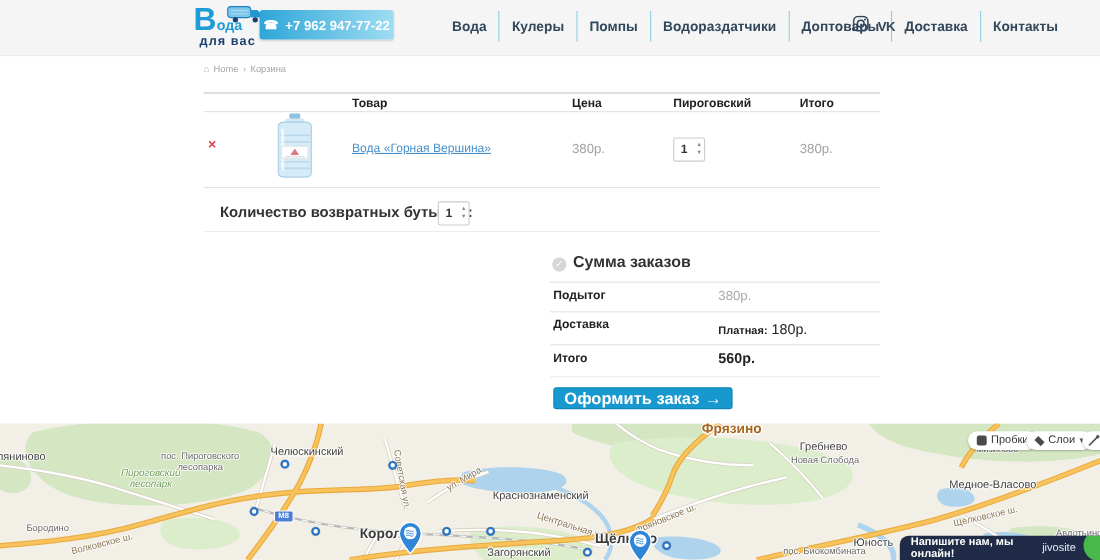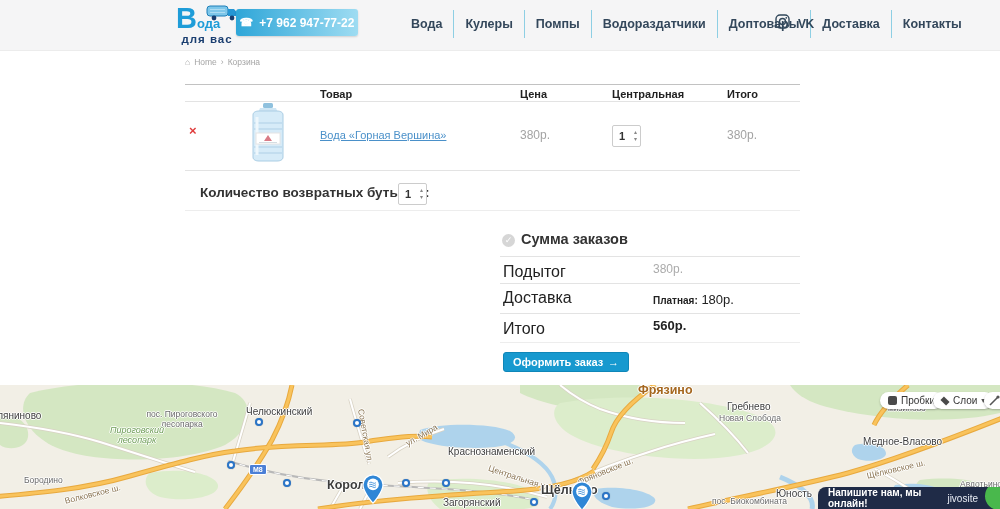--- a/index.html
+++ b/index.html
@@ -41,27 +41,27 @@
   .qtybox .val{flex:1;text-align:center;font-size:11px;font-weight:bold;color:#333;}
   .qtybox .spin{display:flex;flex-direction:column;width:9px;line-height:6px;font-size:6px;color:#888;}
   .qtybox .spin span{cursor:pointer;text-align:center;height:7px;}
 
   .returns-label{position:absolute;left:200px;top:185px;font-size:13.5px;font-weight:bold;color:#333;}
 
   
   .sum-ico{position:absolute;left:502px;top:234px;width:13px;height:13px;border-radius:50%;background:#d6d6d6;color:#fff;
     font-size:9px;line-height:13px;text-align:center;}
   .sum-title{position:absolute;left:521px;top:231px;font-size:14.5px;font-weight:bold;color:#333;}
-  .sum-l{position:absolute;left:503px;font-size:16px;font-weight:normal;color:#222;}
+  .sum-l{position:absolute;left:503px;font-size:11px;font-weight:bold;color:#222;}
   .sum-sub{position:absolute;left:653px;top:262px;font-size:12px;color:#ababab;}
   .sum-del{position:absolute;left:653px;top:292px;font-size:13px;color:#222;}
   .sum-del b{font-size:10px;}
   .sum-tot{position:absolute;left:653px;top:318px;font-size:13px;font-weight:bold;color:#222;}
   .btn-checkout{position:absolute;left:503px;top:352px;height:20px;background:#1799cf;border:1px solid #0f86b8;border-radius:3px;
-    color:#fff;font-size:11px;font-weight:bold;display:flex;align-items:center;gap:5px;padding:0 9px;cursor:pointer;}
+    color:#fff;font-size:15px;font-weight:bold;display:flex;align-items:center;gap:5px;padding:0 9px;cursor:pointer;}
 
   
   .map{position:absolute;left:0;top:385px;width:1000px;height:124px;background:#f2efe6;overflow:hidden;cursor:grab;}
   .map svg.base{position:absolute;left:0;top:0;}
   .mlabel{position:absolute;color:#3e3e3e;white-space:nowrap;font-size:10px;
     text-shadow:0 1px 0 #fff,1px 0 0 #fff,-1px 0 0 #fff,0 -1px 0 #fff;}
   .ml-city{font-size:12.5px;font-weight:bold;color:#3c3c3c;}
   .ml-city-o{font-size:12.5px;font-weight:bold;color:#a5671f;}
   .ml-poi{font-size:8.5px;color:#6b6b6b;}
   .ml-road{font-size:8.5px;color:#8a7452;}
@@ -144,21 +144,21 @@
     <span>Корзина</span>
   </div>
 
   <div class="hl" style="left:185px;top:84px;width:615px;background:#c2c2c2;"></div>
   <div class="hl" style="left:185px;top:101px;width:615px;"></div>
   <div class="hl" style="left:185px;top:170px;width:615px;"></div>
   <div class="hl" style="left:185px;top:210px;width:615px;background:#ededed;"></div>
 
   <div class="th" style="left:320px;">Товар</div>
   <div class="th" style="left:520px;">Цена</div>
-  <div class="th" style="left:612px;">Центральная</div>
+  <div class="th" style="left:612px;">Пироговский</div>
   <div class="th" style="left:727px;">Итого</div>
 
   <div class="cart-del">×</div>
 
   <span class="bottle">
     <svg width="42" height="60" viewBox="0 0 42 60">
       <rect x="16" y="0" width="10" height="5" rx="1.5" fill="#8fc1de"></rect>
       <path d="M13,5 h16 l2,5 h-20 z" fill="#cfe6f4"></path>
       <path d="M6,12 C6,9 9,8 12,8 h18 C33,8 36,9 36,12 v42 c0,3 -3,4 -6,4 H12 c-3,0 -6,-1 -6,-4 z" fill="#d6ebf8" stroke="#aacde4"></path>
       <path d="M7,20 h28 M7,26 h28 M7,44 h28 M7,50 h28" stroke="#bcd9ec" stroke-width="1.5" fill="none"></path>

